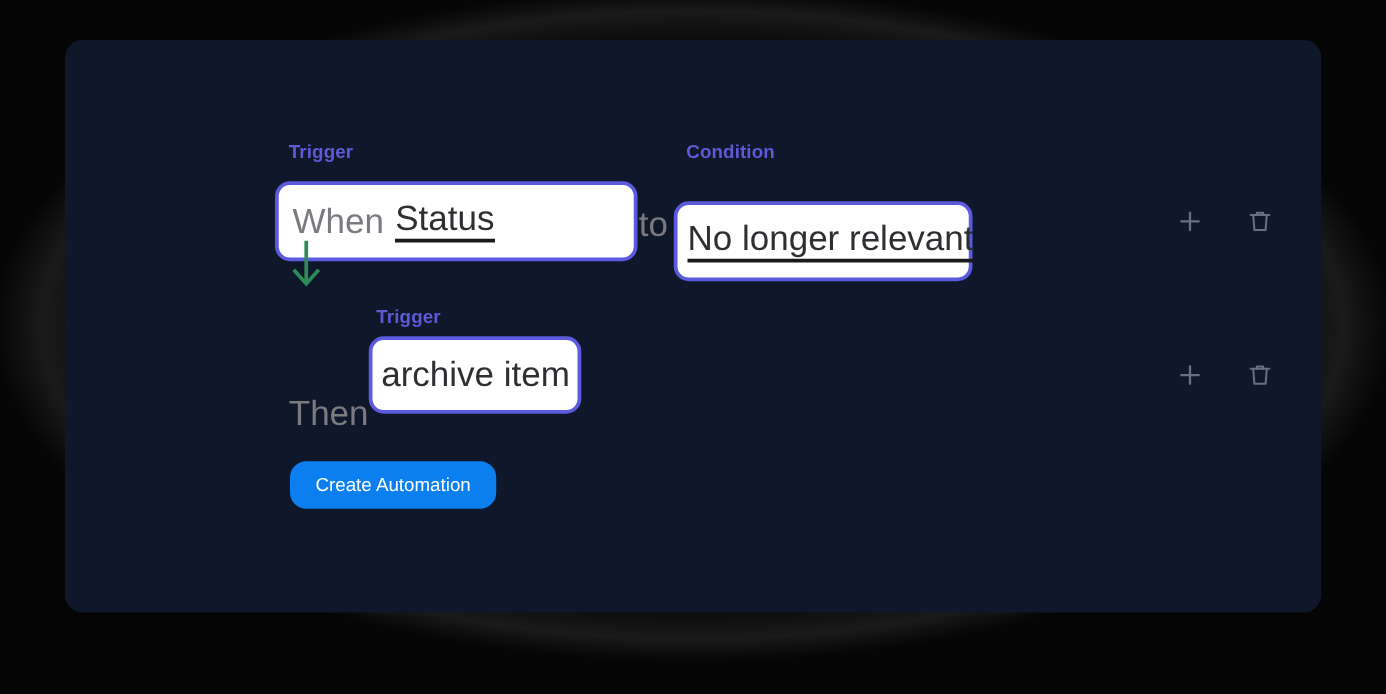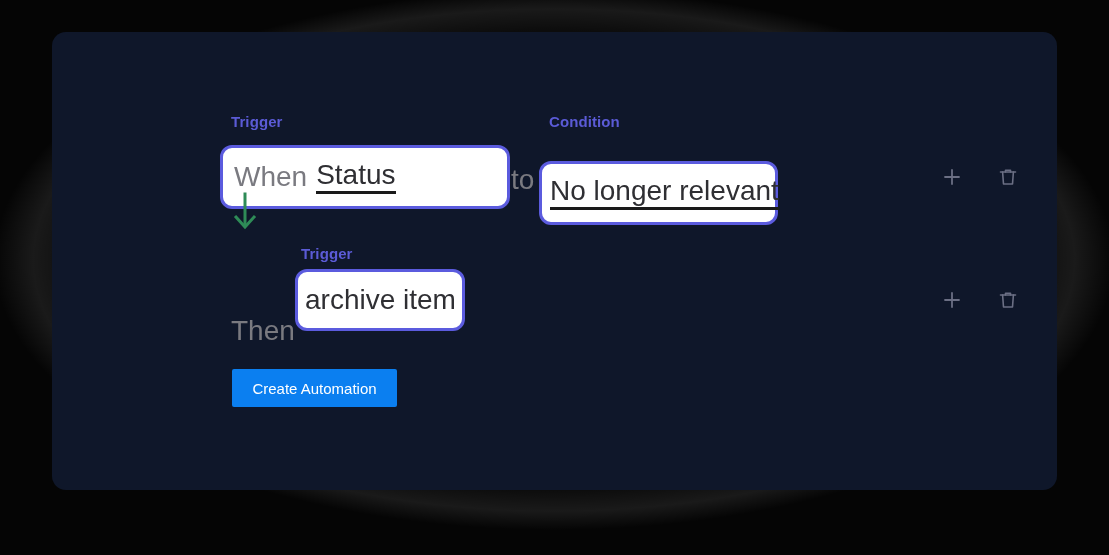--- a/index.html
+++ b/index.html
@@ -166,21 +166,21 @@
   
   #create-btn {
     position: absolute;
     left: 180px;
     top: 337px;
     width: 165px;
     height: 38px;
     background: #0b7ff0;
     color: #ffffff;
     border: none;
-    border-radius: 2px;
+    border-radius: 13px;
     font-family: "Liberation Sans", sans-serif;
     font-size: 15px;
     cursor: pointer;
     display: flex;
     align-items: center;
     justify-content: center;
   }
 </style>
 </head>
 <body>

